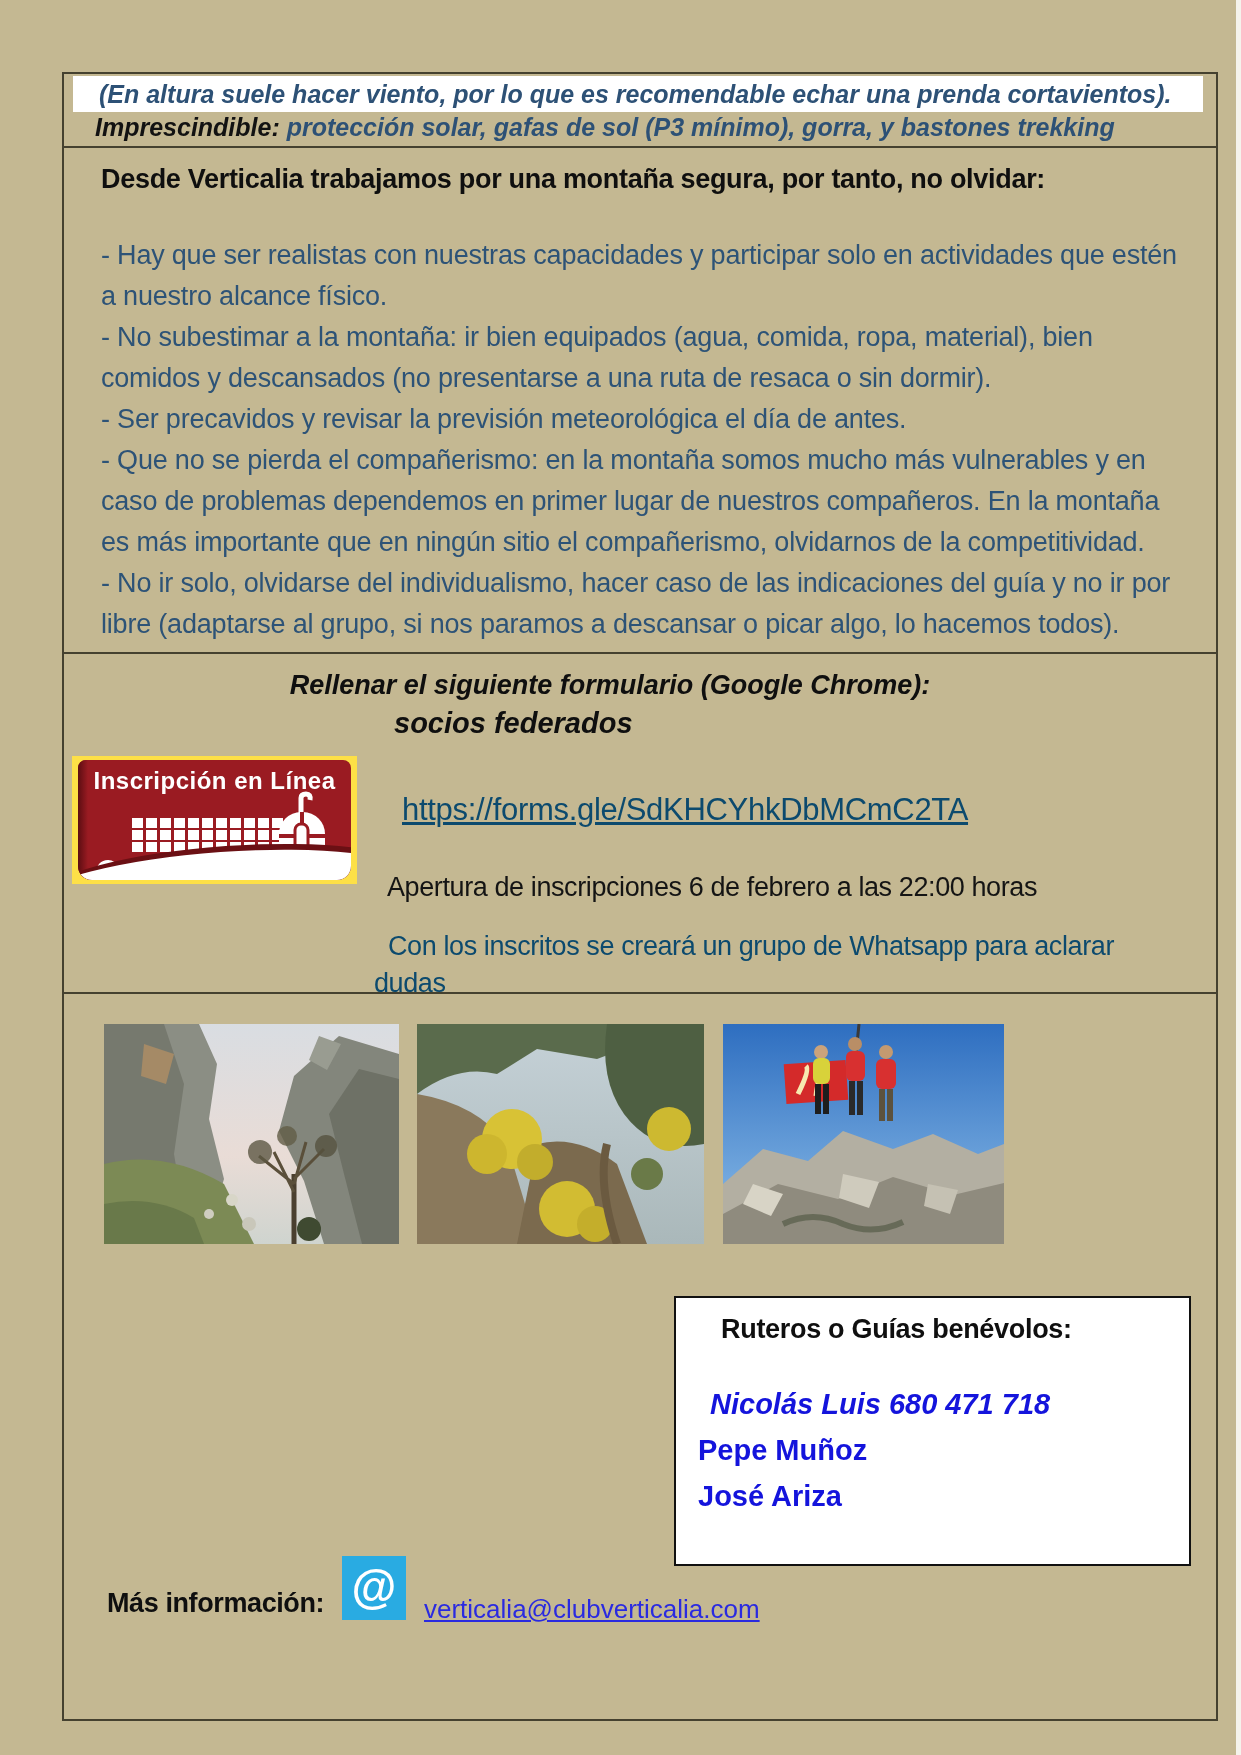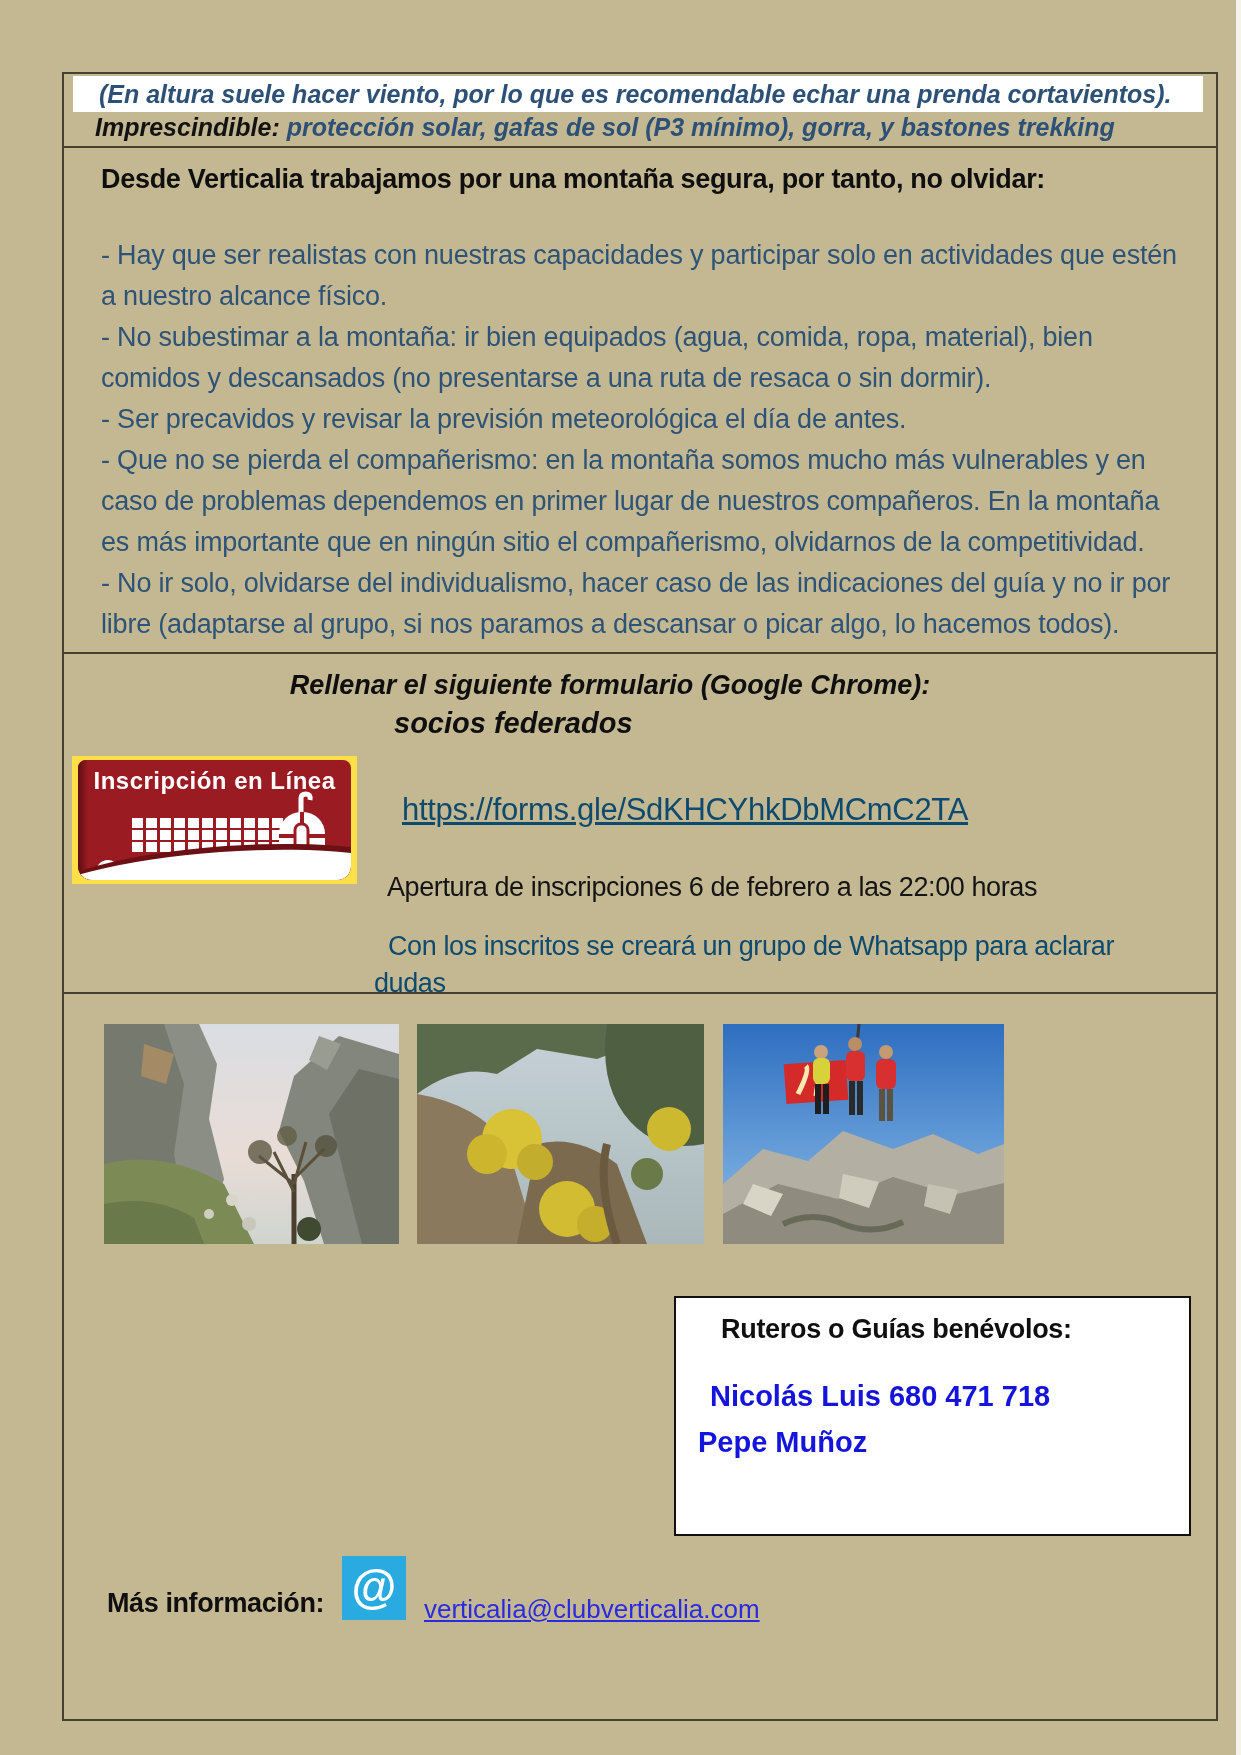--- a/index.html
+++ b/index.html
@@ -59,25 +59,25 @@
   .form-open{position:absolute;left:323px;top:216px;font-size:27px;color:#141414;letter-spacing:-0.4px;}
   .form-whatsapp{position:absolute;left:310px;top:272px;width:810px;font-size:27px;color:#0c4a6e;
     line-height:37px;letter-spacing:-0.4px;text-indent:14px;}
 
   
   .photo{position:absolute;top:28px;display:block;}
   .photo-1{left:40px;}
   .photo-2{left:353px;}
   .photo-3{left:659px;}
 
-  .guides-box{position:absolute;left:610px;top:300px;width:517px;height:240px;background:#ffffff;
+  .guides-box{position:absolute;left:610px;top:300px;width:517px;height:270px;background:#ffffff;
     border:2px solid #111111;box-sizing:border-box;}
   .guides-title{margin:16px 0 0 45px;font-weight:bold;font-size:27px;color:#0f0f0f;letter-spacing:-0.3px;}
   .guide-name{margin-left:22px;font-weight:bold;font-size:29px;color:#1414dc;line-height:46px;}
-  .guide-first{margin-top:28px;margin-left:34px;}
+  .guide-first{margin-top:36px;margin-left:34px;font-style:italic;}
 
   .contact-label{position:absolute;left:43px;top:592px;font-weight:bold;font-size:27px;color:#0f0f0f;
     letter-spacing:-0.4px;}
   .at-icon{position:absolute;left:278px;top:560px;width:64px;height:64px;background:#29abe2;
     color:#ffffff;font-size:46px;font-weight:bold;text-align:center;line-height:62px;}
   .contact-email{position:absolute;left:360px;top:598px;font-size:26px;color:#2a2ae0;
     text-decoration:underline;}
 </style>
 </head>
 <body>
@@ -227,20 +227,21 @@
         <path d="M30 160 l30 10 -12 22 -28 -12 z" fill="#d8d4c6"></path>
         <path d="M120 150 l36 8 -10 26 -30 -10 z" fill="#cfcbbd"></path>
         <path d="M205 160 l30 6 -8 24 -26 -8 z" fill="#c5c1b3"></path>
         <path d="M60 200 q30 -14 60 0 q30 12 60 -2" stroke="#4c5540" stroke-width="6" fill="none" opacity="0.6"></path>
       </svg>
 
       <div class="guides-box">
         <div class="guides-title">Ruteros o Guías benévolos:</div>
         <div class="guide-name guide-first">Nicolás Luis 680 471 718</div>
         <div class="guide-name">Pepe Muñoz</div>
+        <div class="guide-name">José Ariza</div>
       </div>
 
       <div class="contact-label">Más información:</div>
       <div class="at-icon">@</div>
       <a class="contact-email" href="#">verticalia@clubverticalia.com</a>
     </div>
 
   </div>
   <div class="page-edge"></div>
 </div>

